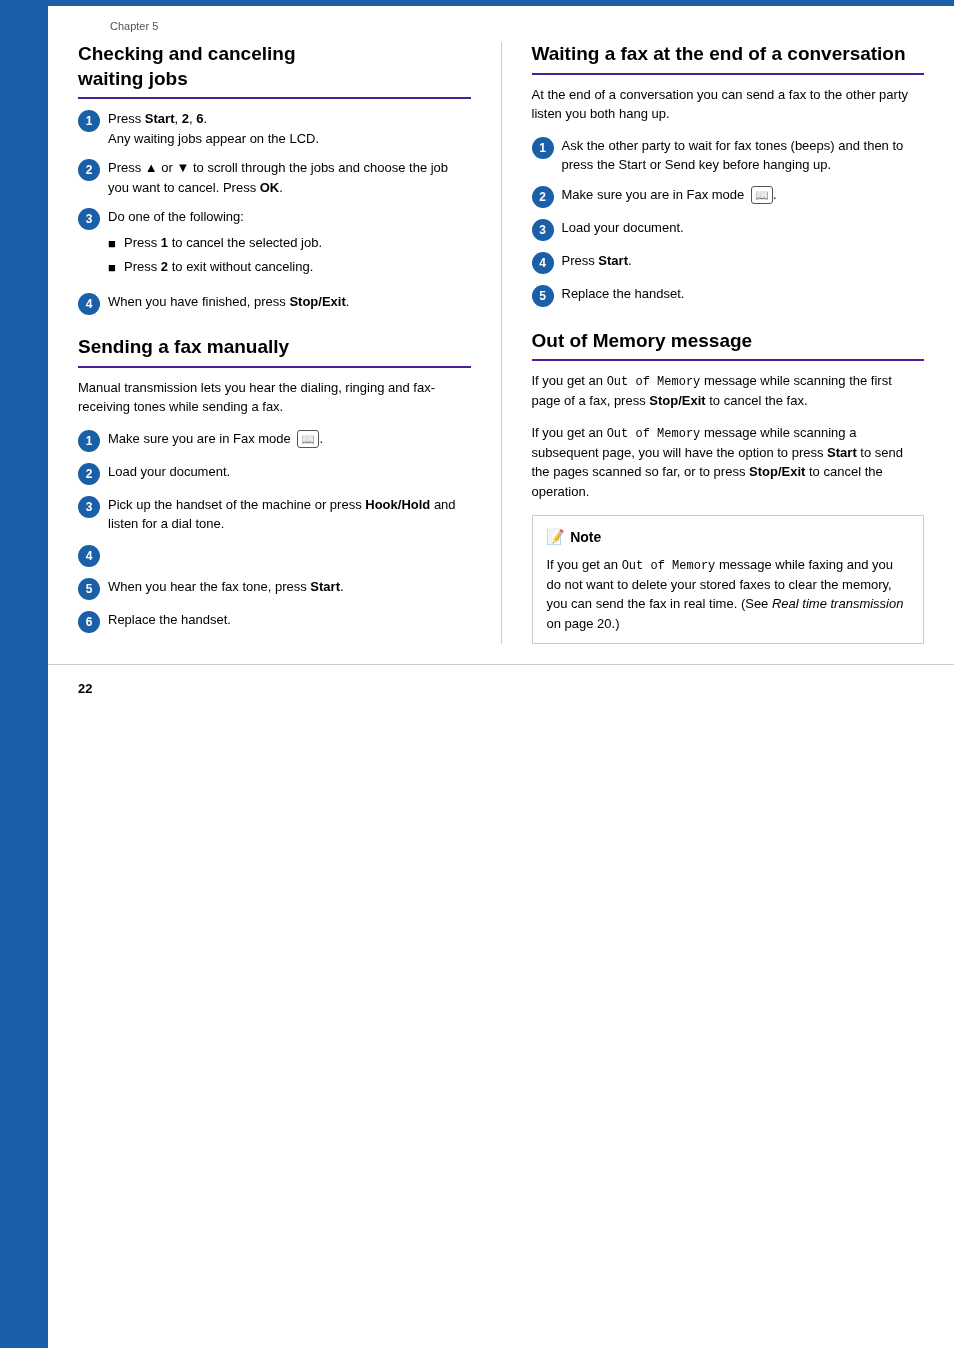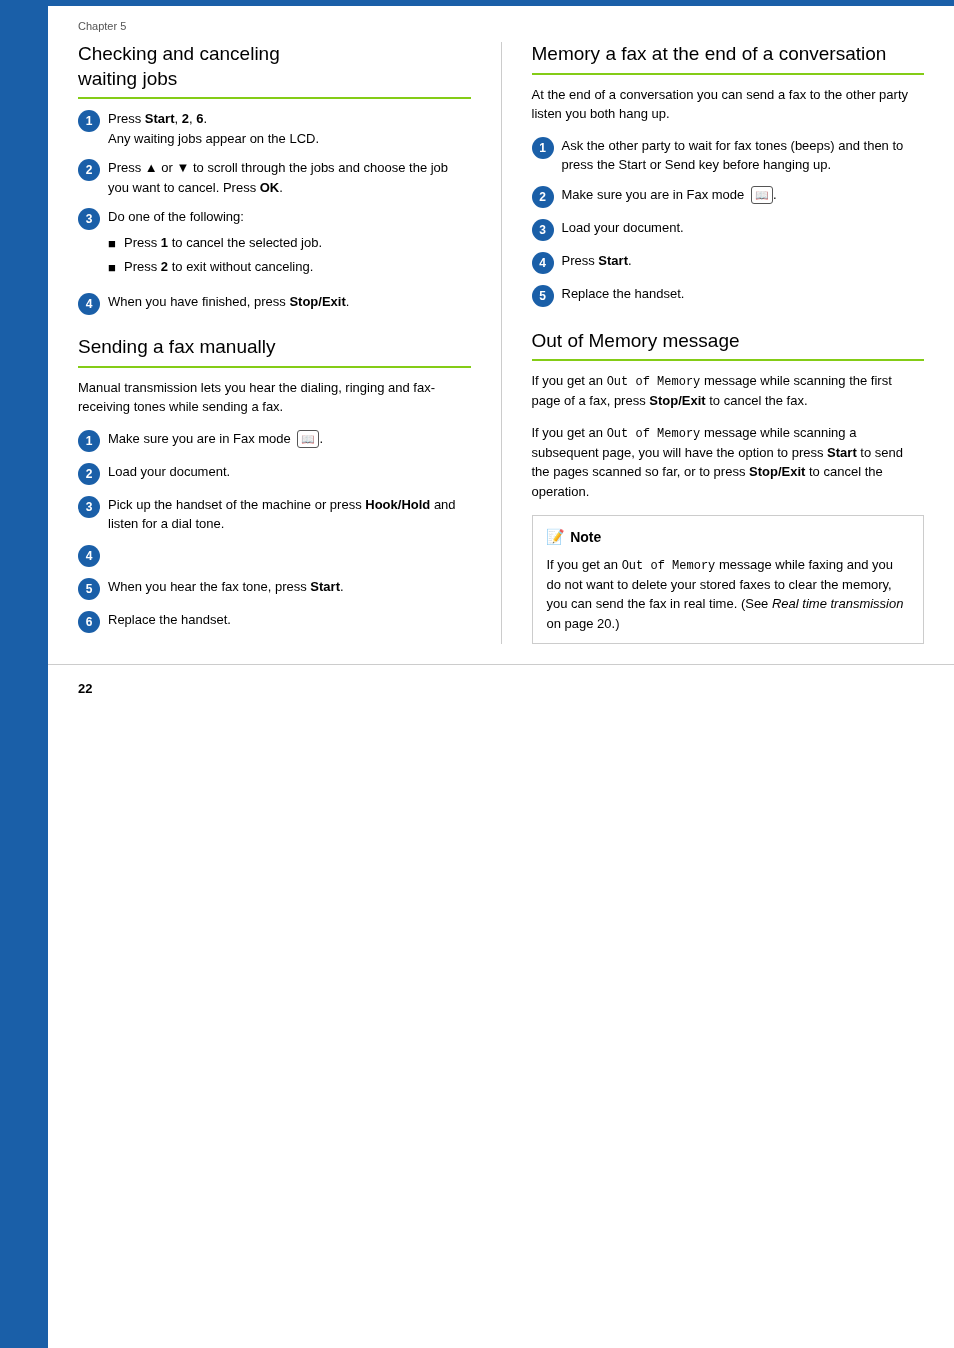--- a/index.html
+++ b/index.html
@@ -35,40 +35,41 @@
     }
     .main-content {
       flex: 1;
       padding: 0 0 40px 0;
       position: relative;
     }
     .chapter-label {
       font-size: 11px;
       color: #555;
       padding: 14px 30px 10px 30px;
+      margin-left: 32px;
     }
     .two-column {
       display: flex;
       gap: 0;
       padding: 0 30px;
     }
     .col-left {
       flex: 1;
       padding-right: 30px;
       border-right: 1px solid #ccc;
     }
     .col-right {
       flex: 1;
       padding-left: 30px;
     }
     .section-title {
       font-size: 19px;
-      font-weight: normal;
+      font-weight: bold;
       color: #000;
-      border-bottom: 2px solid #84cc16;
+      border-bottom: 2px solid #4c1d95;
       padding-bottom: 6px;
       margin-bottom: 10px;
       line-height: 1.3;
     }
     .section-body {
       font-size: 13px;
       line-height: 1.5;
       margin-bottom: 12px;
     }
     .code-inline {
@@ -244,21 +245,21 @@
                 <div class="step-text">Replace the handset.</div>
               </li>
             </ul>
           </div>
 
         </div>
 
         <div class="col-right">
 
           <div>
-            <div class="section-title">Memory a fax at the end of a conversation</div>
+            <div class="section-title">Waiting a fax at the end of a conversation</div>
             <div class="section-body">At the end of a conversation you can send a fax to the other party listen you both hang up.</div>
             <ul class="step-list">
               <li class="step-item">
                 <div class="step-circle">1</div>
                 <div class="step-text">Ask the other party to wait for fax tones (beeps) and then to press the Start or Send key before hanging up.</div>
               </li>
               <li class="step-item">
                 <div class="step-circle">2</div>
                 <div class="step-text">Make sure you are in Fax mode <span class="fax-mode-icon">📖</span>.</div>
               </li>

